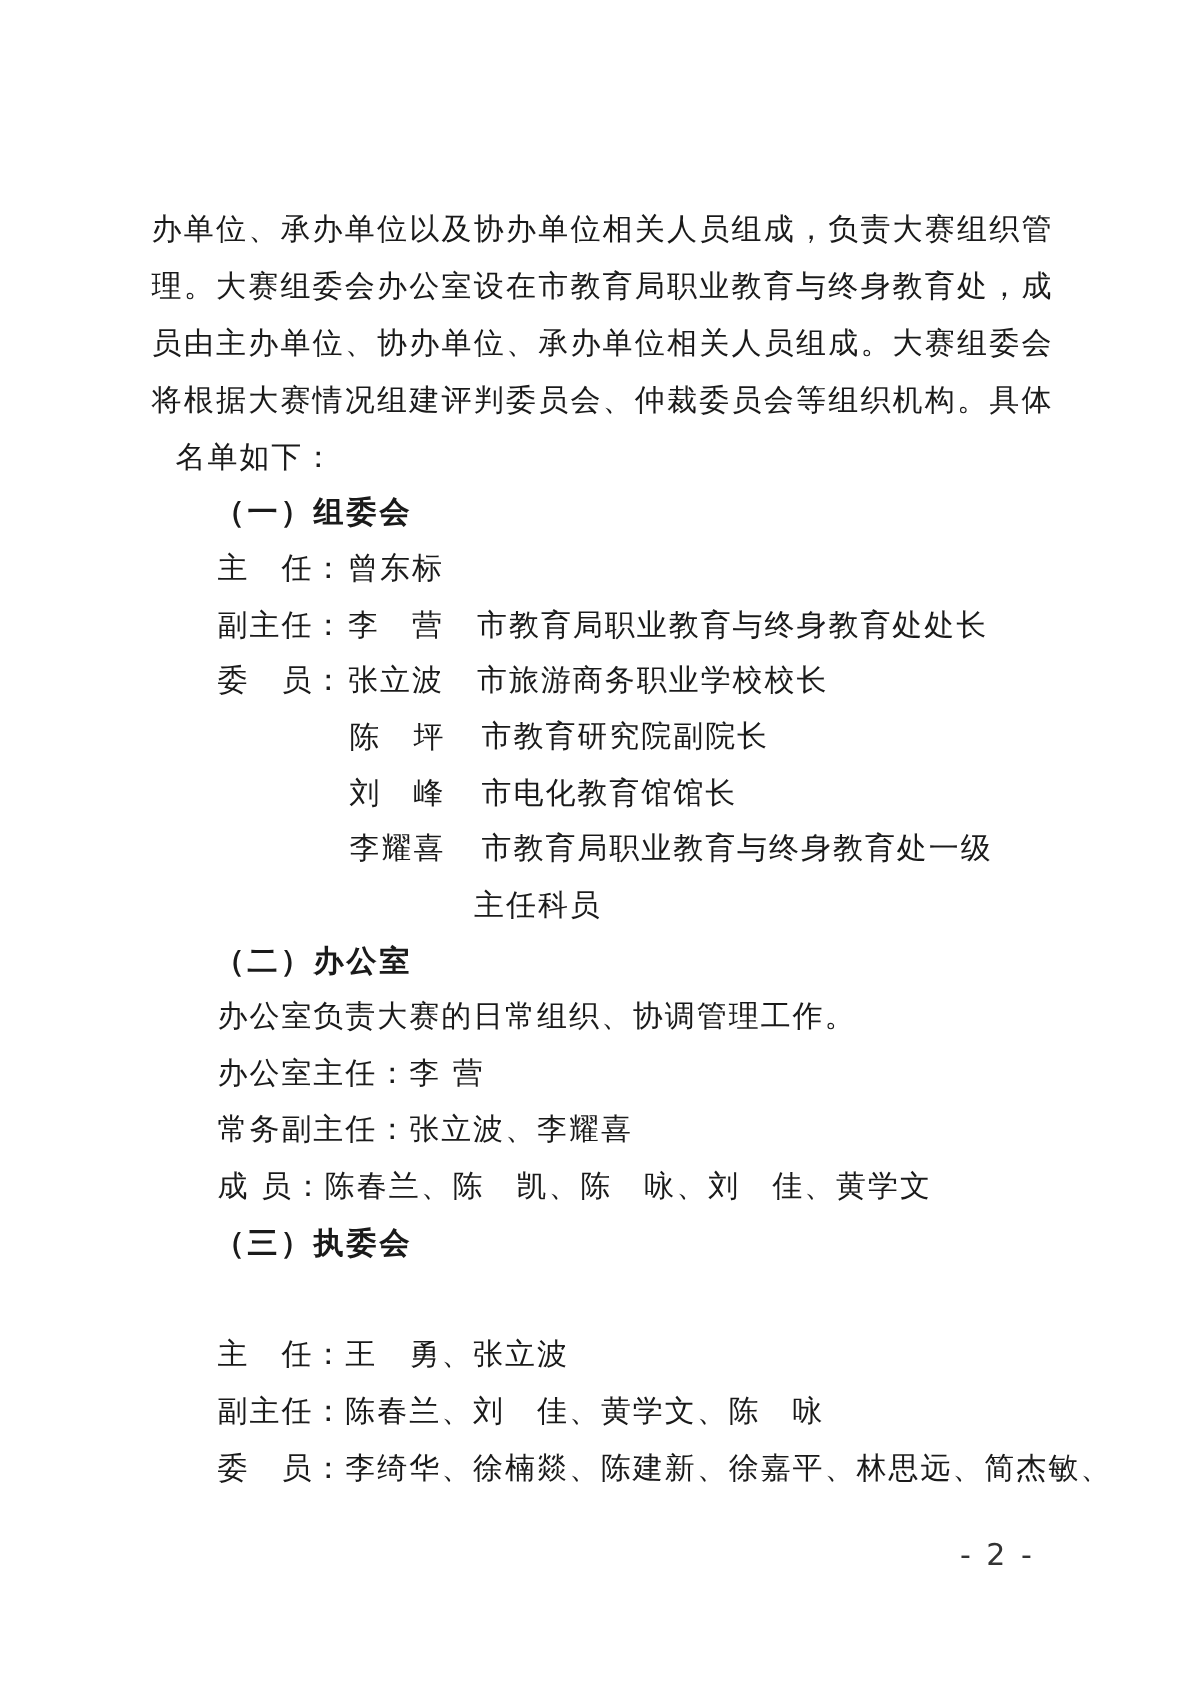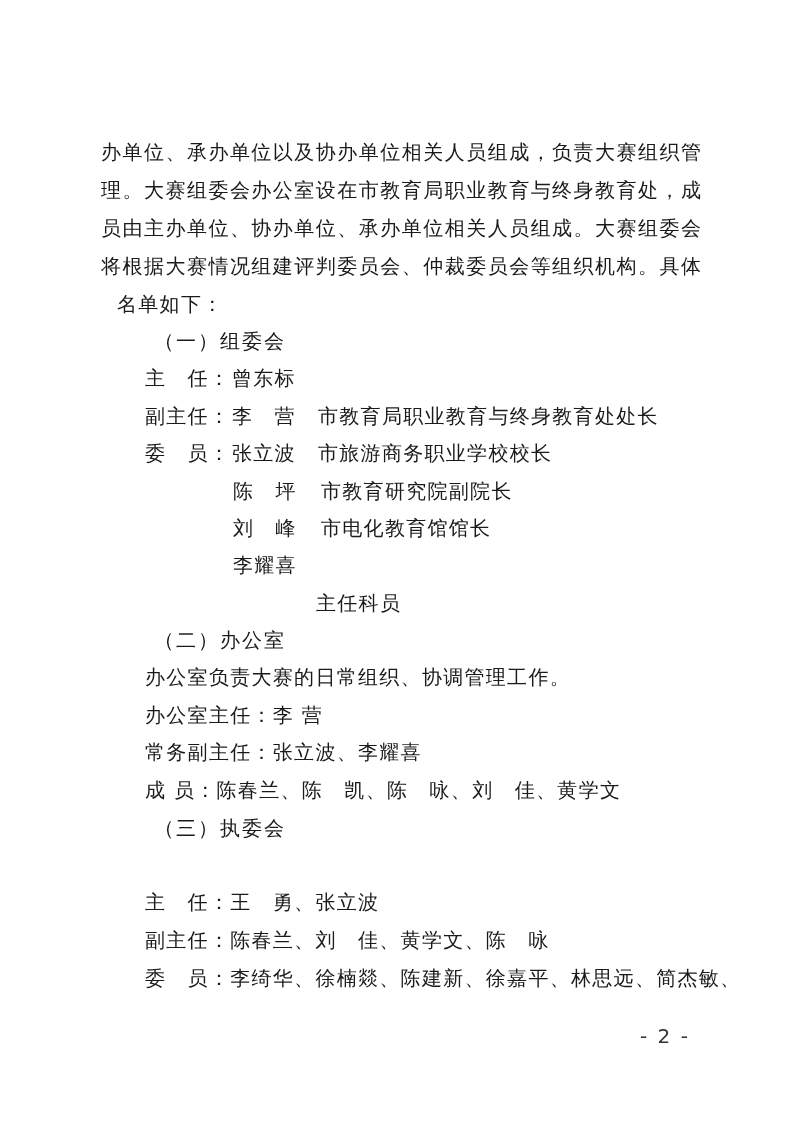--- a/index.html
+++ b/index.html
@@ -2,21 +2,21 @@
 <html><head>
 <meta charset="utf-8">
 <style>
   html, body { margin: 0; padding: 0; background: #ffffff; }
   body { width: 800px; height: 1131px; position: relative; overflow: hidden;
          font-family: "DejaVu Sans", "Liberation Sans", sans-serif; color: #1a1a1a; }
   .page { position: absolute; left: 0; top: 0; width: 800px; height: 1131px; background: #fff; }
   .line { position: absolute; font-size: 20px; line-height: 24px; white-space: pre; letter-spacing: 1.3px; }
   .para { left: 101px; width: 600px; }
   .justify { text-align: justify; text-align-last: justify; white-space: normal; letter-spacing: 0; }
-  .heading { font-weight: normal; letter-spacing: 2px; margin-left: 11px; }
+  .heading { font-weight: bold; letter-spacing: 2px; }
   .pageno { position: absolute; font-size: 20px; letter-spacing: 2px; white-space: pre; color: #333; }
 </style>
 </head>
 <body>
 
 <div class="page">
 
   <div class="line para justify" style="top:178px;">理。大赛组委会办公室设在市教育局职业教育与终身教育处，成</div>
   <div class="line para justify" style="top:140px;">办单位、承办单位以及协办单位相关人员组成，负责大赛组织管</div>
   <div class="line para justify" style="top:216px;">员由主办单位、协办单位、承办单位相关人员组成。大赛组委会</div>
@@ -36,20 +36,21 @@
   <div class="line" style="left:232px; top:441px;">张立波</div>
   <div class="line" style="left:318px; top:441px;">市旅游商务职业学校校长</div>
 
   <div class="line" style="left:233px; top:479px;">陈　坪</div>
   <div class="line" style="left:321px; top:479px;font-family:Liberation Serif, serif;">市教育研究院副院长</div>
 
   <div class="line" style="left:233px; top:516px;">刘　峰</div>
   <div class="line" style="left:321px; top:516px;">市电化教育馆馆长</div>
 
   <div class="line" style="left:233px; top:553px;">李耀喜</div>
+  <div class="line" style="left:321px; top:553px;">市教育局职业教育与终身教育处一级</div>
   <div class="line" style="left:316px; top:591px;">主任科员</div>
 
   <div class="line heading" style="left:143px; top:628px;">（二）办公室</div>
   <div class="line" style="left:145px; top:665px;text-align:center;">办公室负责大赛的日常组织、协调管理工作。</div>
   <div class="line" style="left:145px; top:703px;">办公室主任：李 营</div>
   <div class="line" style="left:145px; top:740px;">常务副主任：张立波、李耀喜</div>
   <div class="line" style="left:145px; top:778px;">成 员：陈春兰、陈　凯、陈　咏、刘　佳、黄学文</div>
 
   <div class="line heading" style="left:143px; top:816px;">（三）执委会</div>
   <div class="line" style="left:145px; top:890px;">主　任：王　勇、张立波</div>

